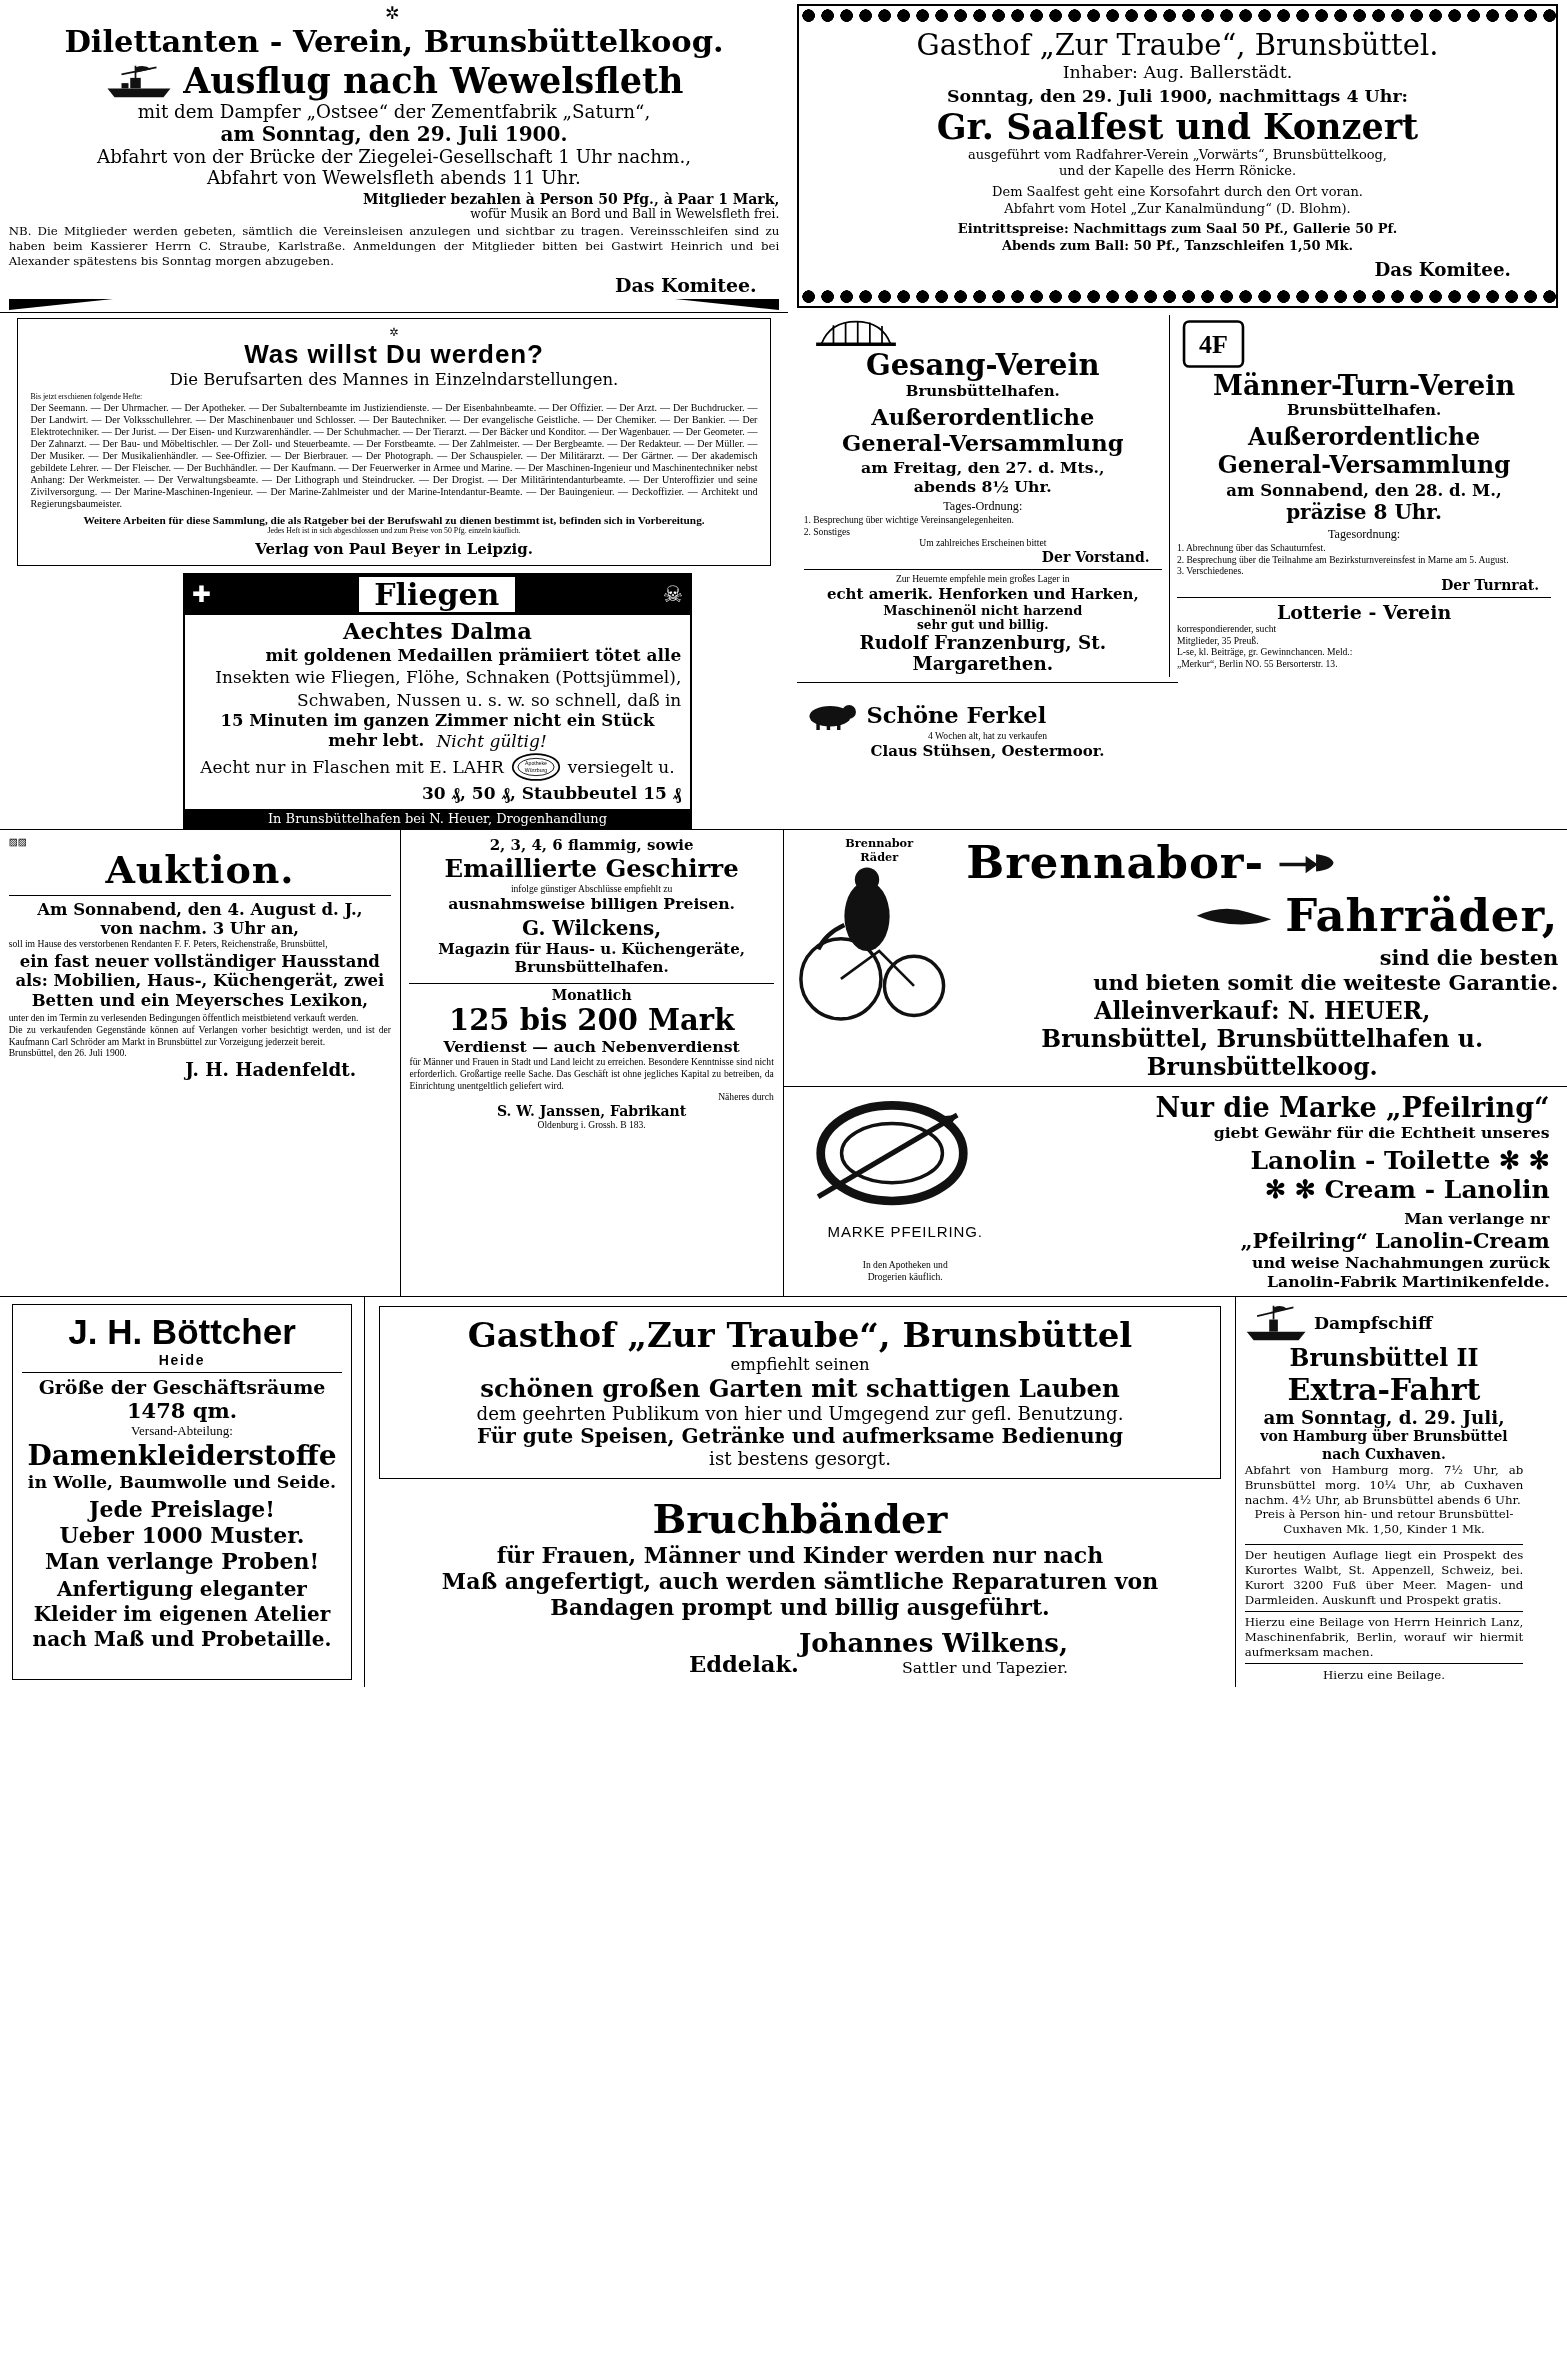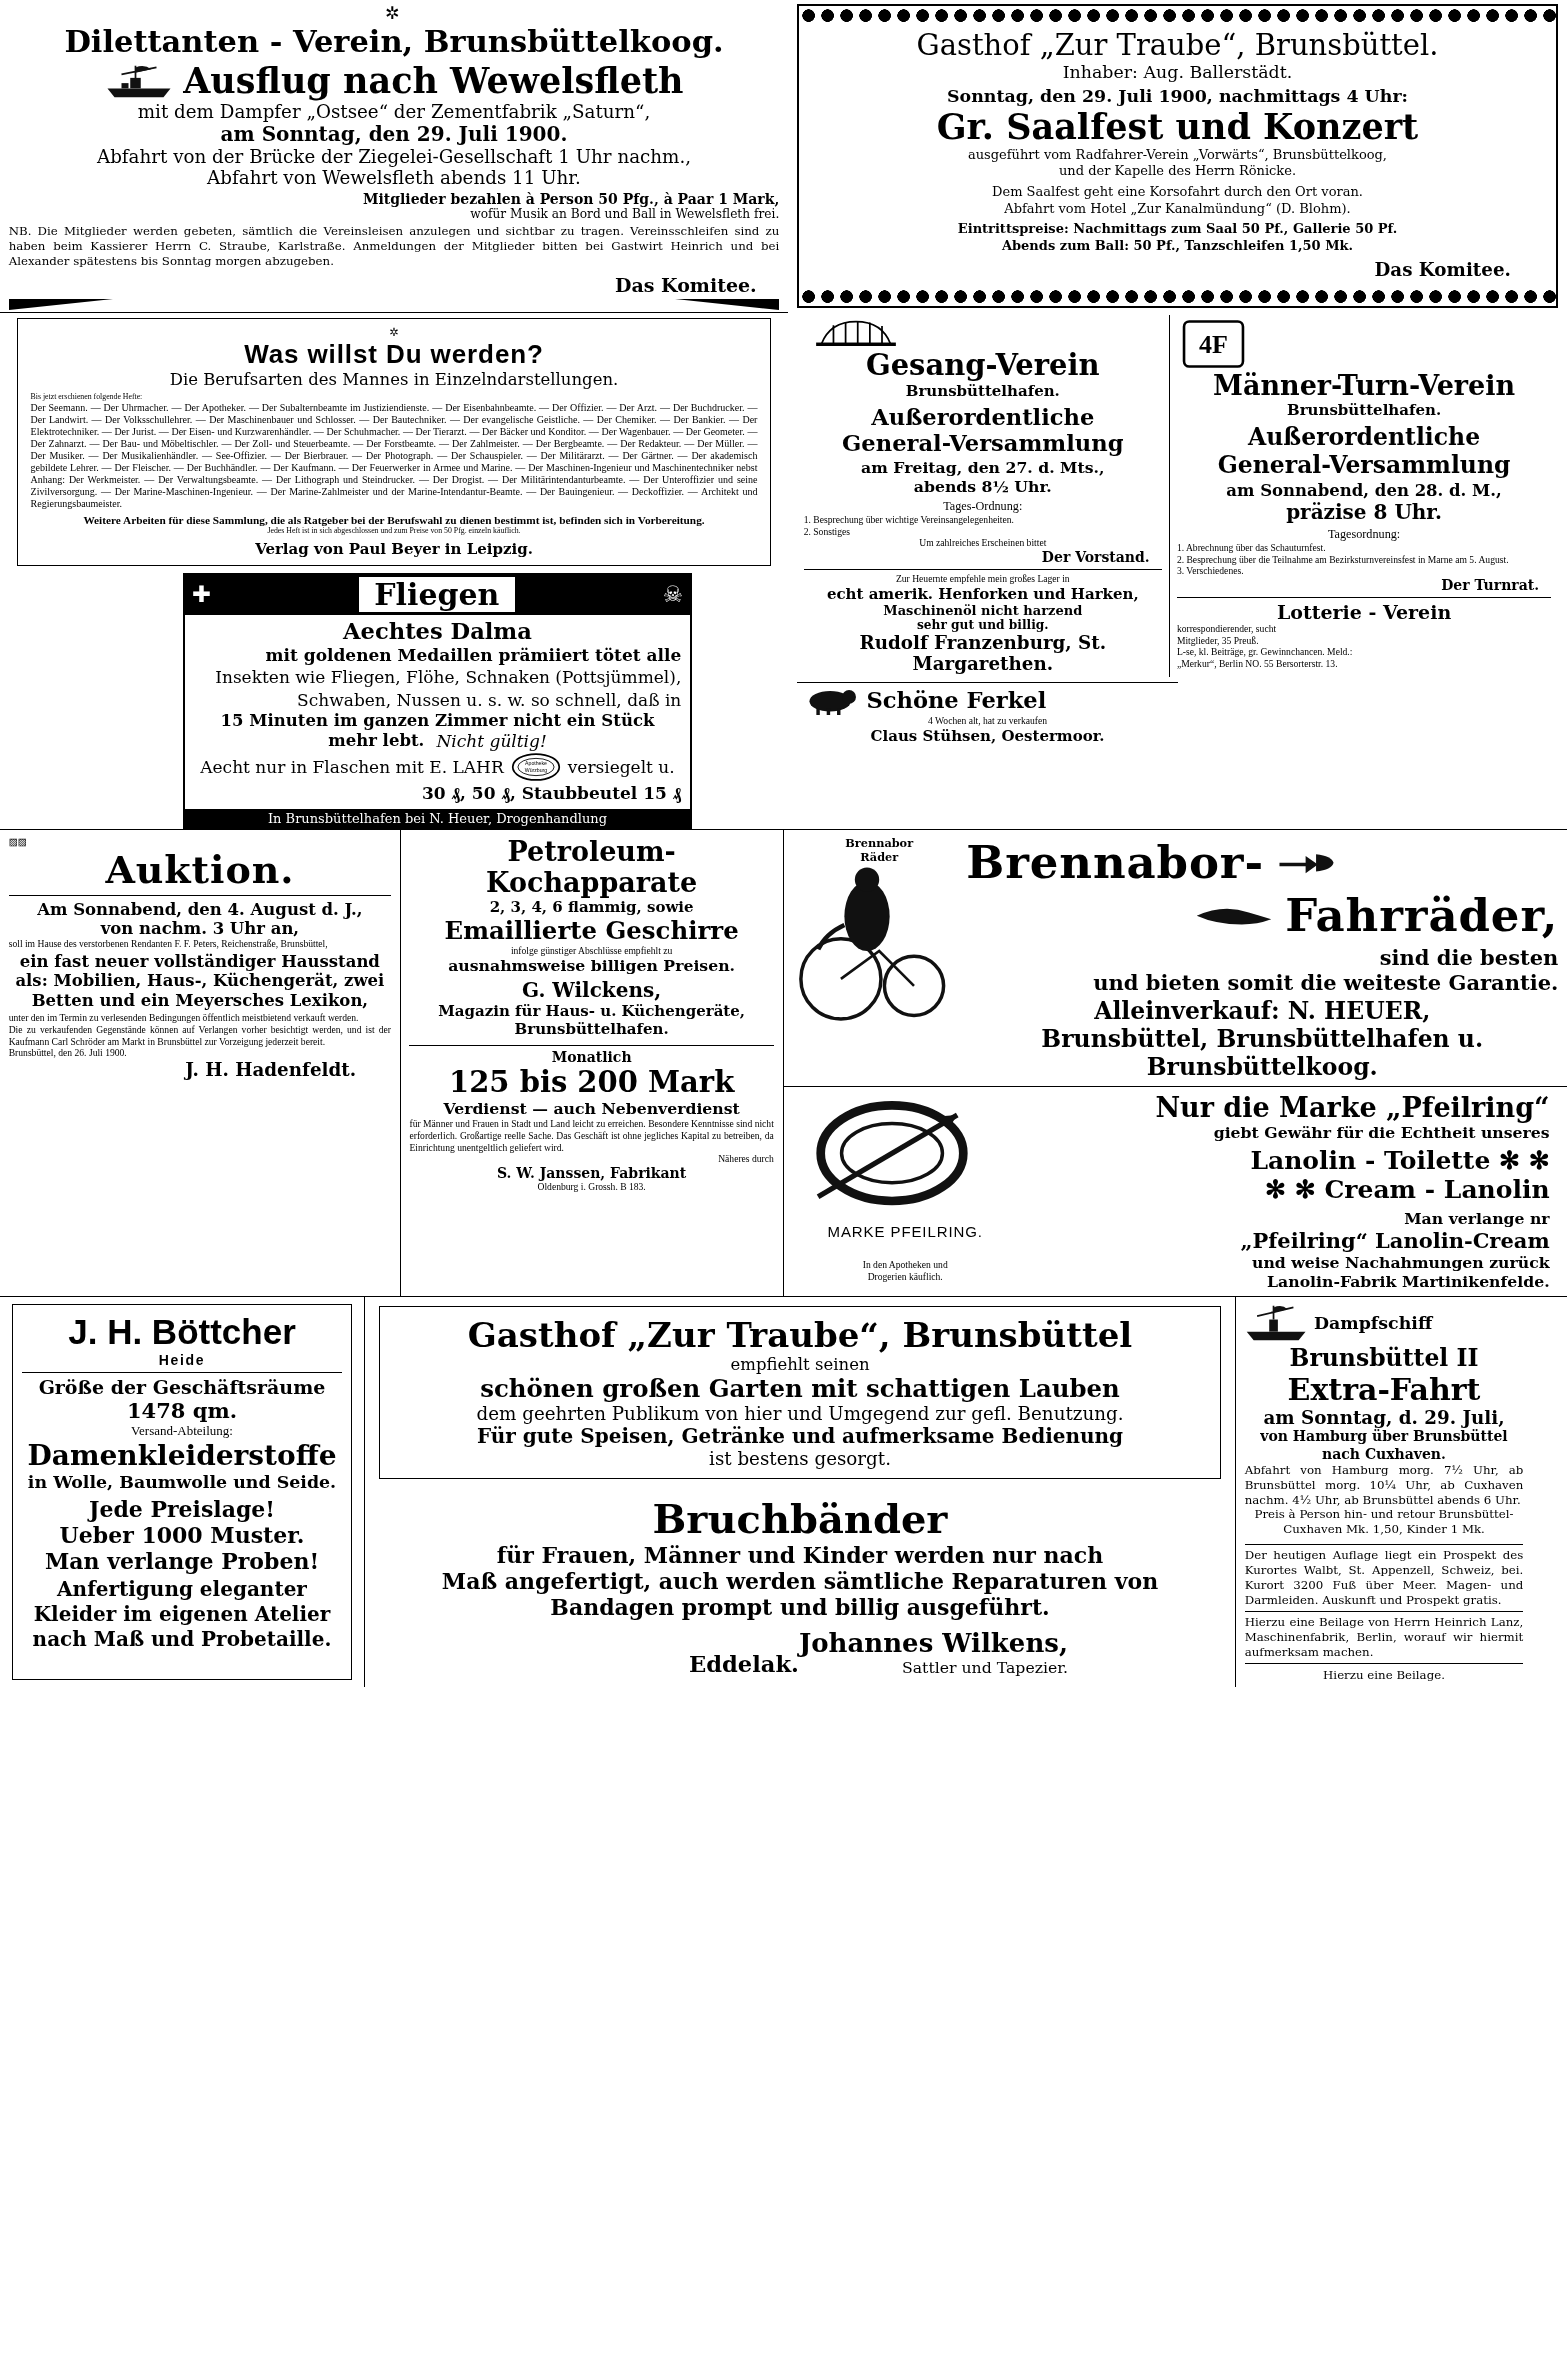--- a/index.html
+++ b/index.html
@@ -248,21 +248,21 @@
           <div class="fh" style="font-size:14px;text-align:right;padding-right:12.2px;">Der Turnrat.</div>
           <hr class="rule">
           <div class="fh cen" style="font-size:19px;">Lotterie - Verein</div>
           <div class="sm">korrespondierender, sucht</div>
           <div class="sm">Mitglieder, 35 Preuß.</div>
           <div class="sm">L-se, kl. Beiträge, gr. Gewinnchancen. Meld.:</div>
           <div class="sm">„Merkur“, Berlin NO. 55 Bersorterstr. 13.</div>
         </div>
       </div>
 
-      <div class="bx" style="margin:5.2px 8.7px 0 8.7px;border-top:1.7px solid #000;width:calc(49% - 0px);padding:1px 7px;">
+      <div class="bx" style="margin:5.2px 8.7px 0 8.7px;border-top:1.7px solid #000;width:calc(49% - 0px);padding:16px 7px;">
         <div style="display:flex;align-items:center;gap:8.7px;">
           <span>
             <svg width="54" height="31" viewBox="0 0 62 36">
                 <ellipse cx="30" cy="20" rx="24" ry="12" fill="#111"></ellipse>
                 <circle cx="52" cy="15" r="8" fill="#111"></circle>
                 <rect x="14" y="28" width="4" height="8" fill="#111"></rect>
                 <rect x="26" y="28" width="4" height="8" fill="#111"></rect>
                 <rect x="38" y="28" width="4" height="8" fill="#111"></rect>
               </svg>
           </span>
@@ -286,21 +286,20 @@
       <div class="sm just">soll im Hause des verstorbenen Rendanten F. F. Peters, Reichenstraße, Brunsbüttel,</div>
       <div class="fh cen" style="font-size:16.5px;margin-top:2.6px;">ein fast neuer vollständiger Hausstand</div>
       <div class="fh cen" style="font-size:16.5px;line-height:1.25;">als: Mobilien, Haus-, Küchengerät, zwei Betten und ein Meyersches Lexikon,</div>
       <div class="sm just">unter den im Termin zu verlesenden Bedingungen öffentlich meistbietend verkauft werden.</div>
       <div class="sm just">Die zu verkaufenden Gegenstände können auf Verlangen vorher besichtigt werden, und ist der Kaufmann Carl Schröder am Markt in Brunsbüttel zur Vorzeigung jederzeit bereit.</div>
       <div class="sm">Brunsbüttel, den 26. Juli 1900.</div>
       <div class="fh" style="font-size:18.3px;text-align:right;padding-right:35px;">J. H. Hadenfeldt.</div>
     </div>
 
     <div class="bx" style="width:383px;border-right:1.7px solid #000;padding:5.2px 8.7px;">
-      <div class="fh cen" style="font-size:27px;">Petroleum-Kochapparate</div>
       <div class="fh cen" style="font-size:15px;">2, 3, 4, 6 flammig, sowie</div>
       <div class="fh cen" style="font-size:24.4px;">Emaillierte Geschirre</div>
       <div class="sm cen">infolge günstiger Abschlüsse empfiehlt zu</div>
       <div class="fh cen" style="font-size:15.7px;">ausnahmsweise billigen Preisen.</div>
       <div class="fh cen" style="font-size:20px;margin-top:2.6px;">G. Wilckens,</div>
       <div class="fh cen" style="font-size:15px;">Magazin für Haus- u. Küchengeräte,</div>
       <div class="fh cen" style="font-size:15px;">Brunsbüttelhafen.</div>
       <hr class="rule" style="margin-top:7px;">
       <div class="fh cen" style="font-size:14px;">Monatlich</div>
       <div class="fh cen" style="font-size:29px;">125 bis 200 Mark</div>

